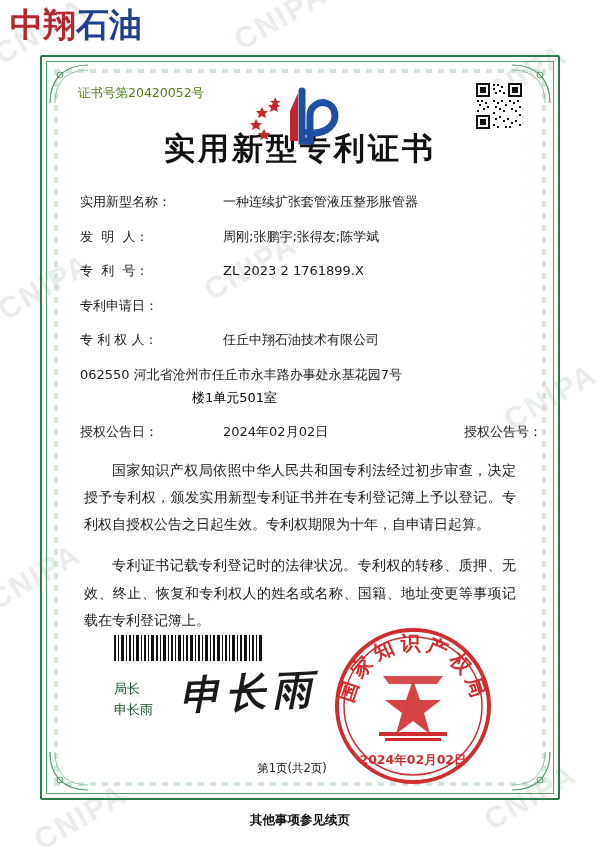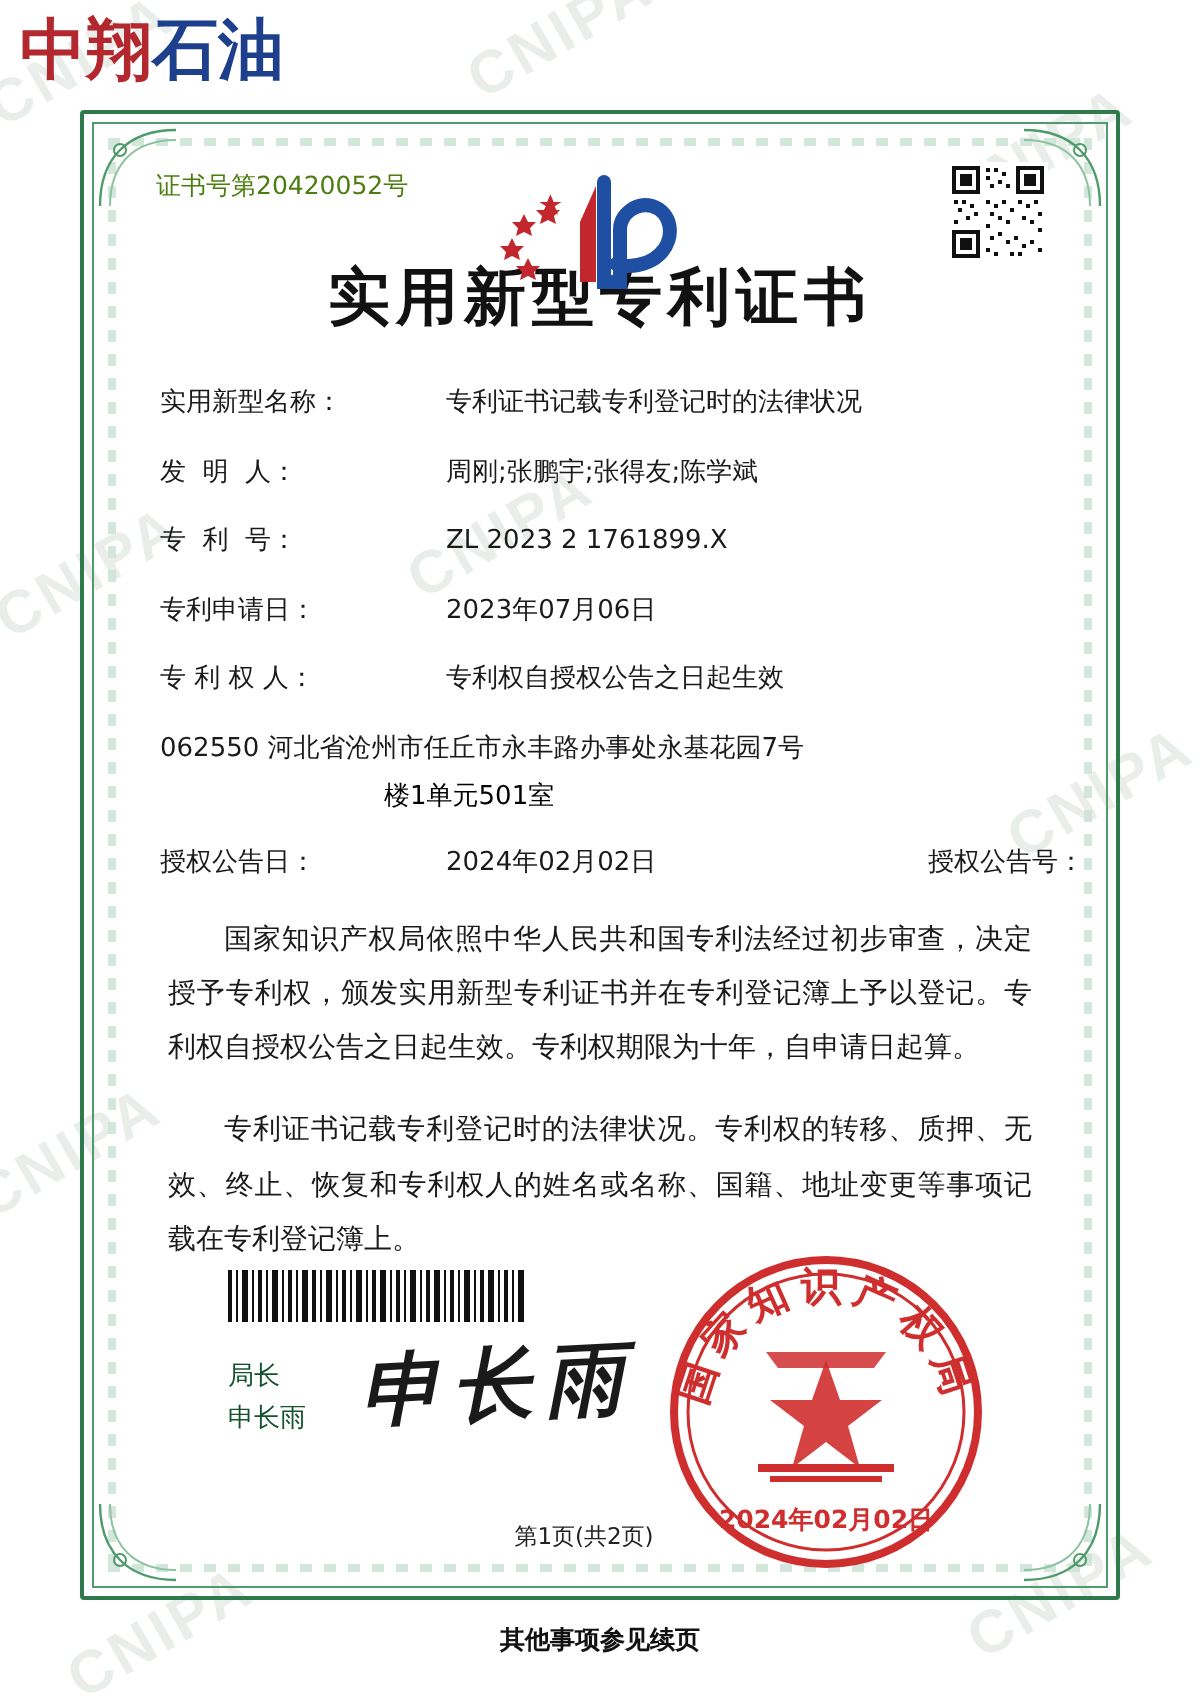--- a/index.html
+++ b/index.html
@@ -267,37 +267,36 @@
             <rect x="35" y="45" width="2" height="2"></rect>
         </g>
       </svg>
     </div>
 
     <div class="title">实用新型专利证书</div>
 
     <div class="fields">
       <div class="row">
         <div class="lbl">实用新型名称：</div>
-        <div class="val">专利证书记载专利登记时的法律状况</div>
+        <div class="val">一种连续扩张套管液压整形胀管器</div>
       </div>
       <div class="row">
         <div class="lbl">发  明  人：</div>
         <div class="val">周刚;张鹏宇;张得友;陈学斌</div>
       </div>
       <div class="row">
         <div class="lbl">专  利  号：</div>
         <div class="val">ZL 2023 2 1761899.X</div>
       </div>
       <div class="row">
         <div class="lbl">专利申请日：</div>
-        <div class="val">2023年07月06日</div>
       </div>
       <div class="row">
         <div class="lbl">专 利 权 人：</div>
-        <div class="val">专利权自授权公告之日起生效</div>
+        <div class="val">任丘中翔石油技术有限公司</div>
       </div>
       <div class="row">
         <div class="val">062550 河北省沧州市任丘市永丰路办事处永基花园7号</div>
       </div>
       <div class="addr-line2">楼1单元501室</div>
       <div class="row two">
         <div class="lbl">授权公告日：</div>
         <div class="val">2024年02月02日</div>
         <div class="lbl2">授权公告号：</div>
         <div class="val">CN 220426576 U</div>

